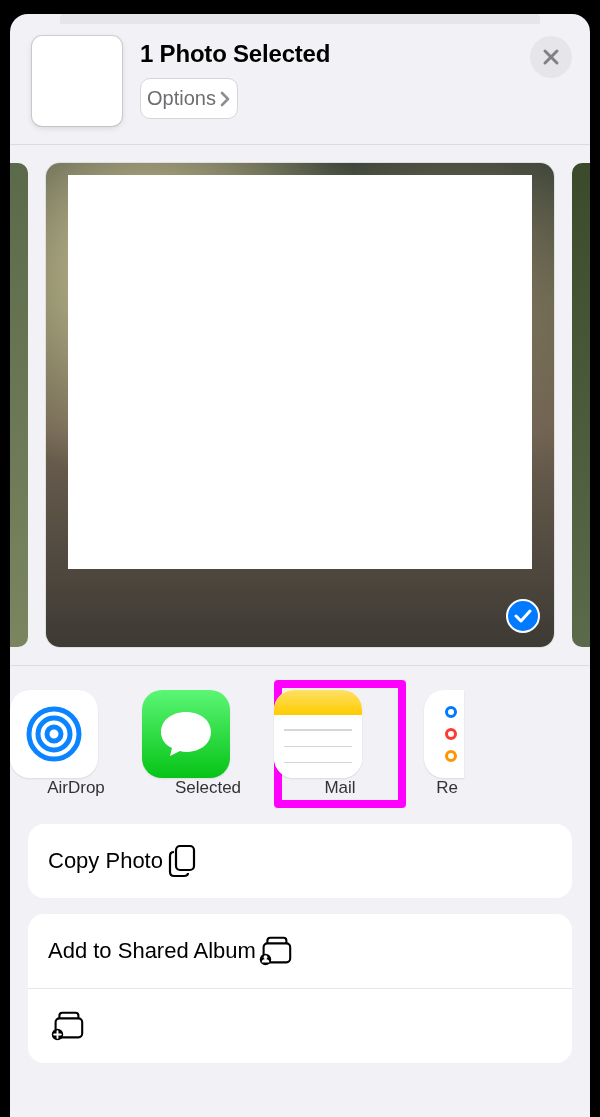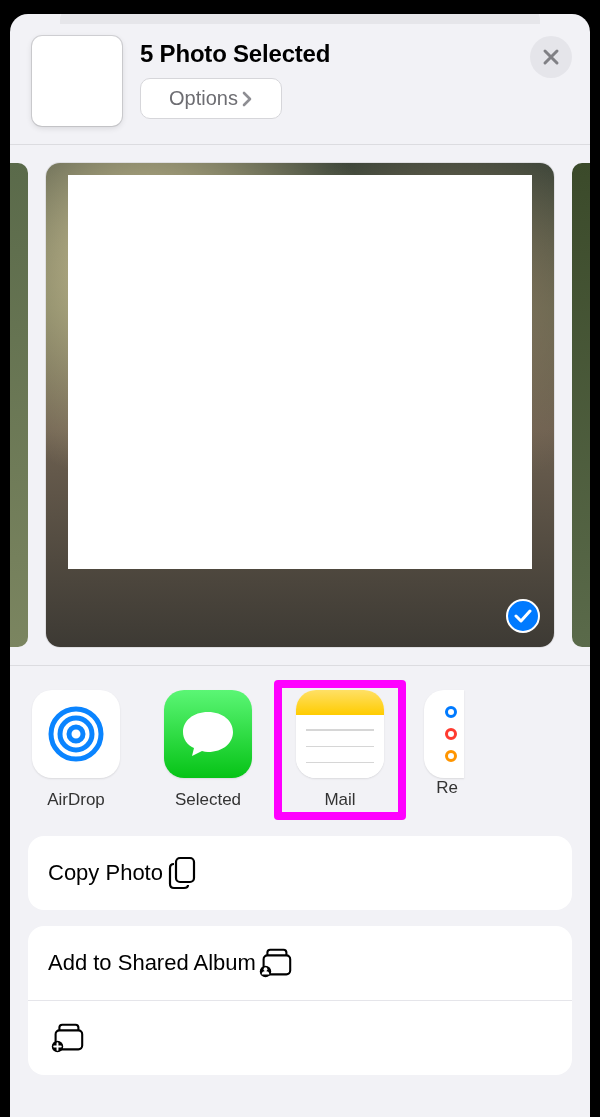--- a/index.html
+++ b/index.html
@@ -62,21 +62,21 @@
       font-size: 24px;
       font-weight: 700;
       color: #000;
       margin-bottom: 10px;
       letter-spacing: -0.2px;
     }
     .options-btn {
       display: inline-flex;
       align-items: center;
       gap: 4px;
-      padding: 8px 28px;
+      padding: 8px 6px;
       background: #fff;
       border: 1px solid #d6d6da;
       border-radius: 10px;
       font-size: 20px;
       font-weight: 400;
       color: #6d6d72;
       cursor: pointer;
     }
     .options-btn svg { stroke: #8e8e93; }
     .close-btn {
@@ -154,22 +154,21 @@
       display: flex;
       gap: 0;
       padding: 24px 0 14px 0;
       overflow: hidden;
     }
     .app-item {
       width: 132px;
       flex: 0 0 auto;
       display: flex;
       flex-direction: column;
-      align-items: center;
-      gap: 12px;
+      gap: 0;
       cursor: pointer;
     }
     .app-item.highlighted {
       box-shadow: 0 0 0 8px #ff00ff inset;
       border-radius: 4px;
       padding-top: 10px;
       margin-top: -10px;
       padding-bottom: 10px;
       margin-bottom: -10px;
     }
@@ -239,21 +238,21 @@
     .app-peek .app-icon { width:40px; height:88px; border-radius:20px 0 0 20px; overflow:hidden;}
   </style>
 </head>
 <body>
 
 <div class="sheet">
 
   <div class="header">
     <div class="thumb"></div>
     <div class="header-text">
-      <div class="title">5 Photo Selected</div>
+      <div class="title">1 Photo Selected</div>
       <div class="options-btn">
         <span>Options</span>
         <svg width="11" height="16" viewBox="0 0 11 16" fill="none" stroke-width="2.6" stroke-linecap="round" stroke-linejoin="round">
             <path d="M2 2 L8 8 L2 14"></path>
           </svg>
       </div>
     </div>
     <div class="close-btn">
       <svg width="18" height="18" viewBox="0 0 18 18" fill="none" stroke-width="3" stroke-linecap="round">
           <path d="M3 3 L15 15 M15 3 L3 15"></path>

